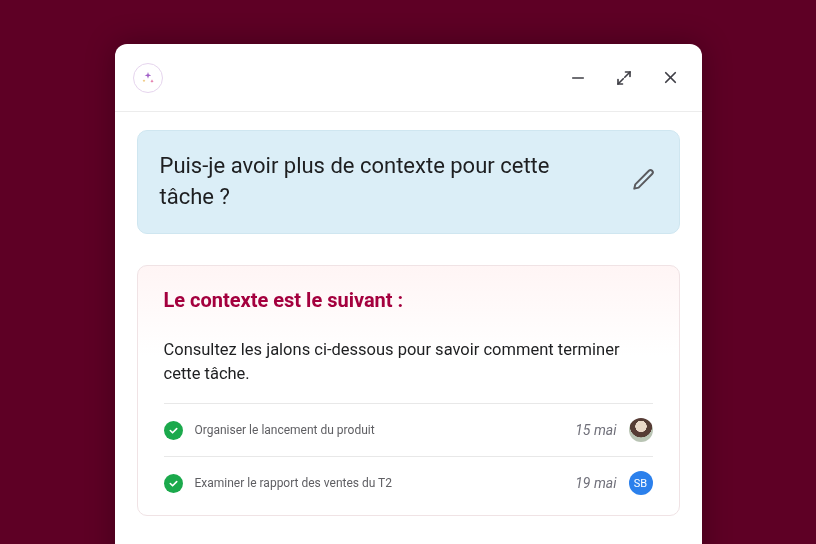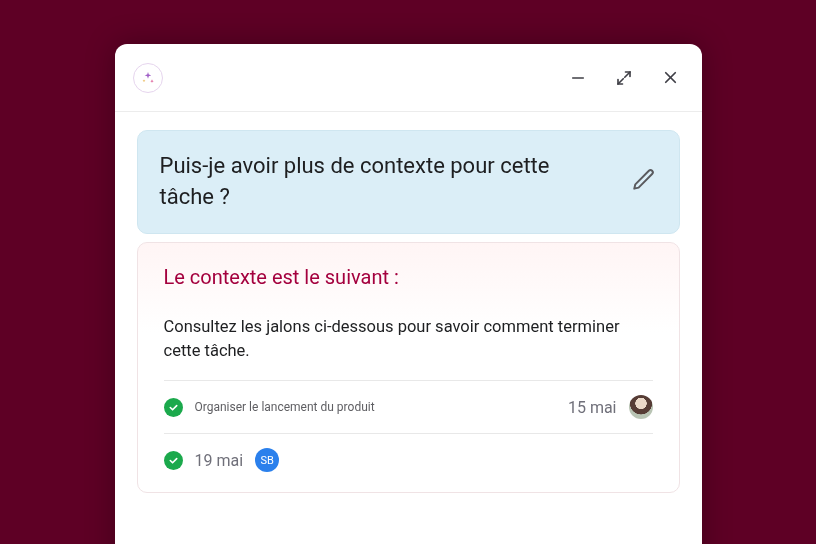--- a/index.html
+++ b/index.html
@@ -55,21 +55,21 @@
       display: flex;
       align-items: center;
       justify-content: center;
       cursor: pointer;
       color: #3f3f46;
     }
     .body-area {
       padding: 18px 22px 8px 22px;
       display: flex;
       flex-direction: column;
-      gap: 8px;
+      gap: 31px;
     }
     .query-card {
       background: #dbeef7;
       border: 1px solid #cfe6f0;
       border-radius: 10px;
       padding: 20px 22px;
       display: flex;
       align-items: center;
       justify-content: space-between;
       gap: 24px;
@@ -86,21 +86,21 @@
     }
     .context-card {
       background: linear-gradient(#fff5f5, #ffffff 90px);
       border: 1px solid #f0e3e5;
       border-radius: 10px;
       padding: 22px 26px 6px 26px;
     }
     .context-title {
       font-size: 20px;
       color: #a4003e;
-      font-weight: 400;
+      font-weight: 700;
       margin-bottom: 26px;
     }
     .context-desc {
       font-size: 16.5px;
       color: #1e1f21;
       line-height: 1.5;
       margin-bottom: 16px;
     }
     .milestone {
       border-top: 1px solid #e8e8e8;
@@ -118,22 +118,23 @@
       align-items: center;
       justify-content: center;
       flex-shrink: 0;
     }
     .milestone-label {
       flex: 1;
       font-size: 12px;
       color: #5f5f63;
     }
     .milestone-date {
-      font-size: 16px;
+      font-size: 14px;
       color: #70707a;
+      font-style: italic;
     }
     .avatar {
       width: 24px;
       height: 24px;
       border-radius: 50%;
       flex-shrink: 0;
       display: flex;
       align-items: center;
       justify-content: center;
       font-size: 11px;
@@ -208,20 +209,21 @@
         <div class="milestone-date">15 mai</div>
         <div class="avatar avatar-photo"></div>
       </div>
 
       <div class="milestone">
         <div class="check">
           <svg width="11" height="11" viewBox="0 0 24 24" fill="none" stroke="#fff" stroke-width="3.5" stroke-linecap="round" stroke-linejoin="round">
               <polyline points="5 12 10 17 19 8"></polyline>
             </svg>
         </div>
+        <div class="milestone-label">Examiner le rapport des ventes du T2</div>
         <div class="milestone-date">19 mai</div>
         <div class="avatar avatar-initials">SB</div>
       </div>
 
     </div>
 
   </div>
 
 </div>
 

